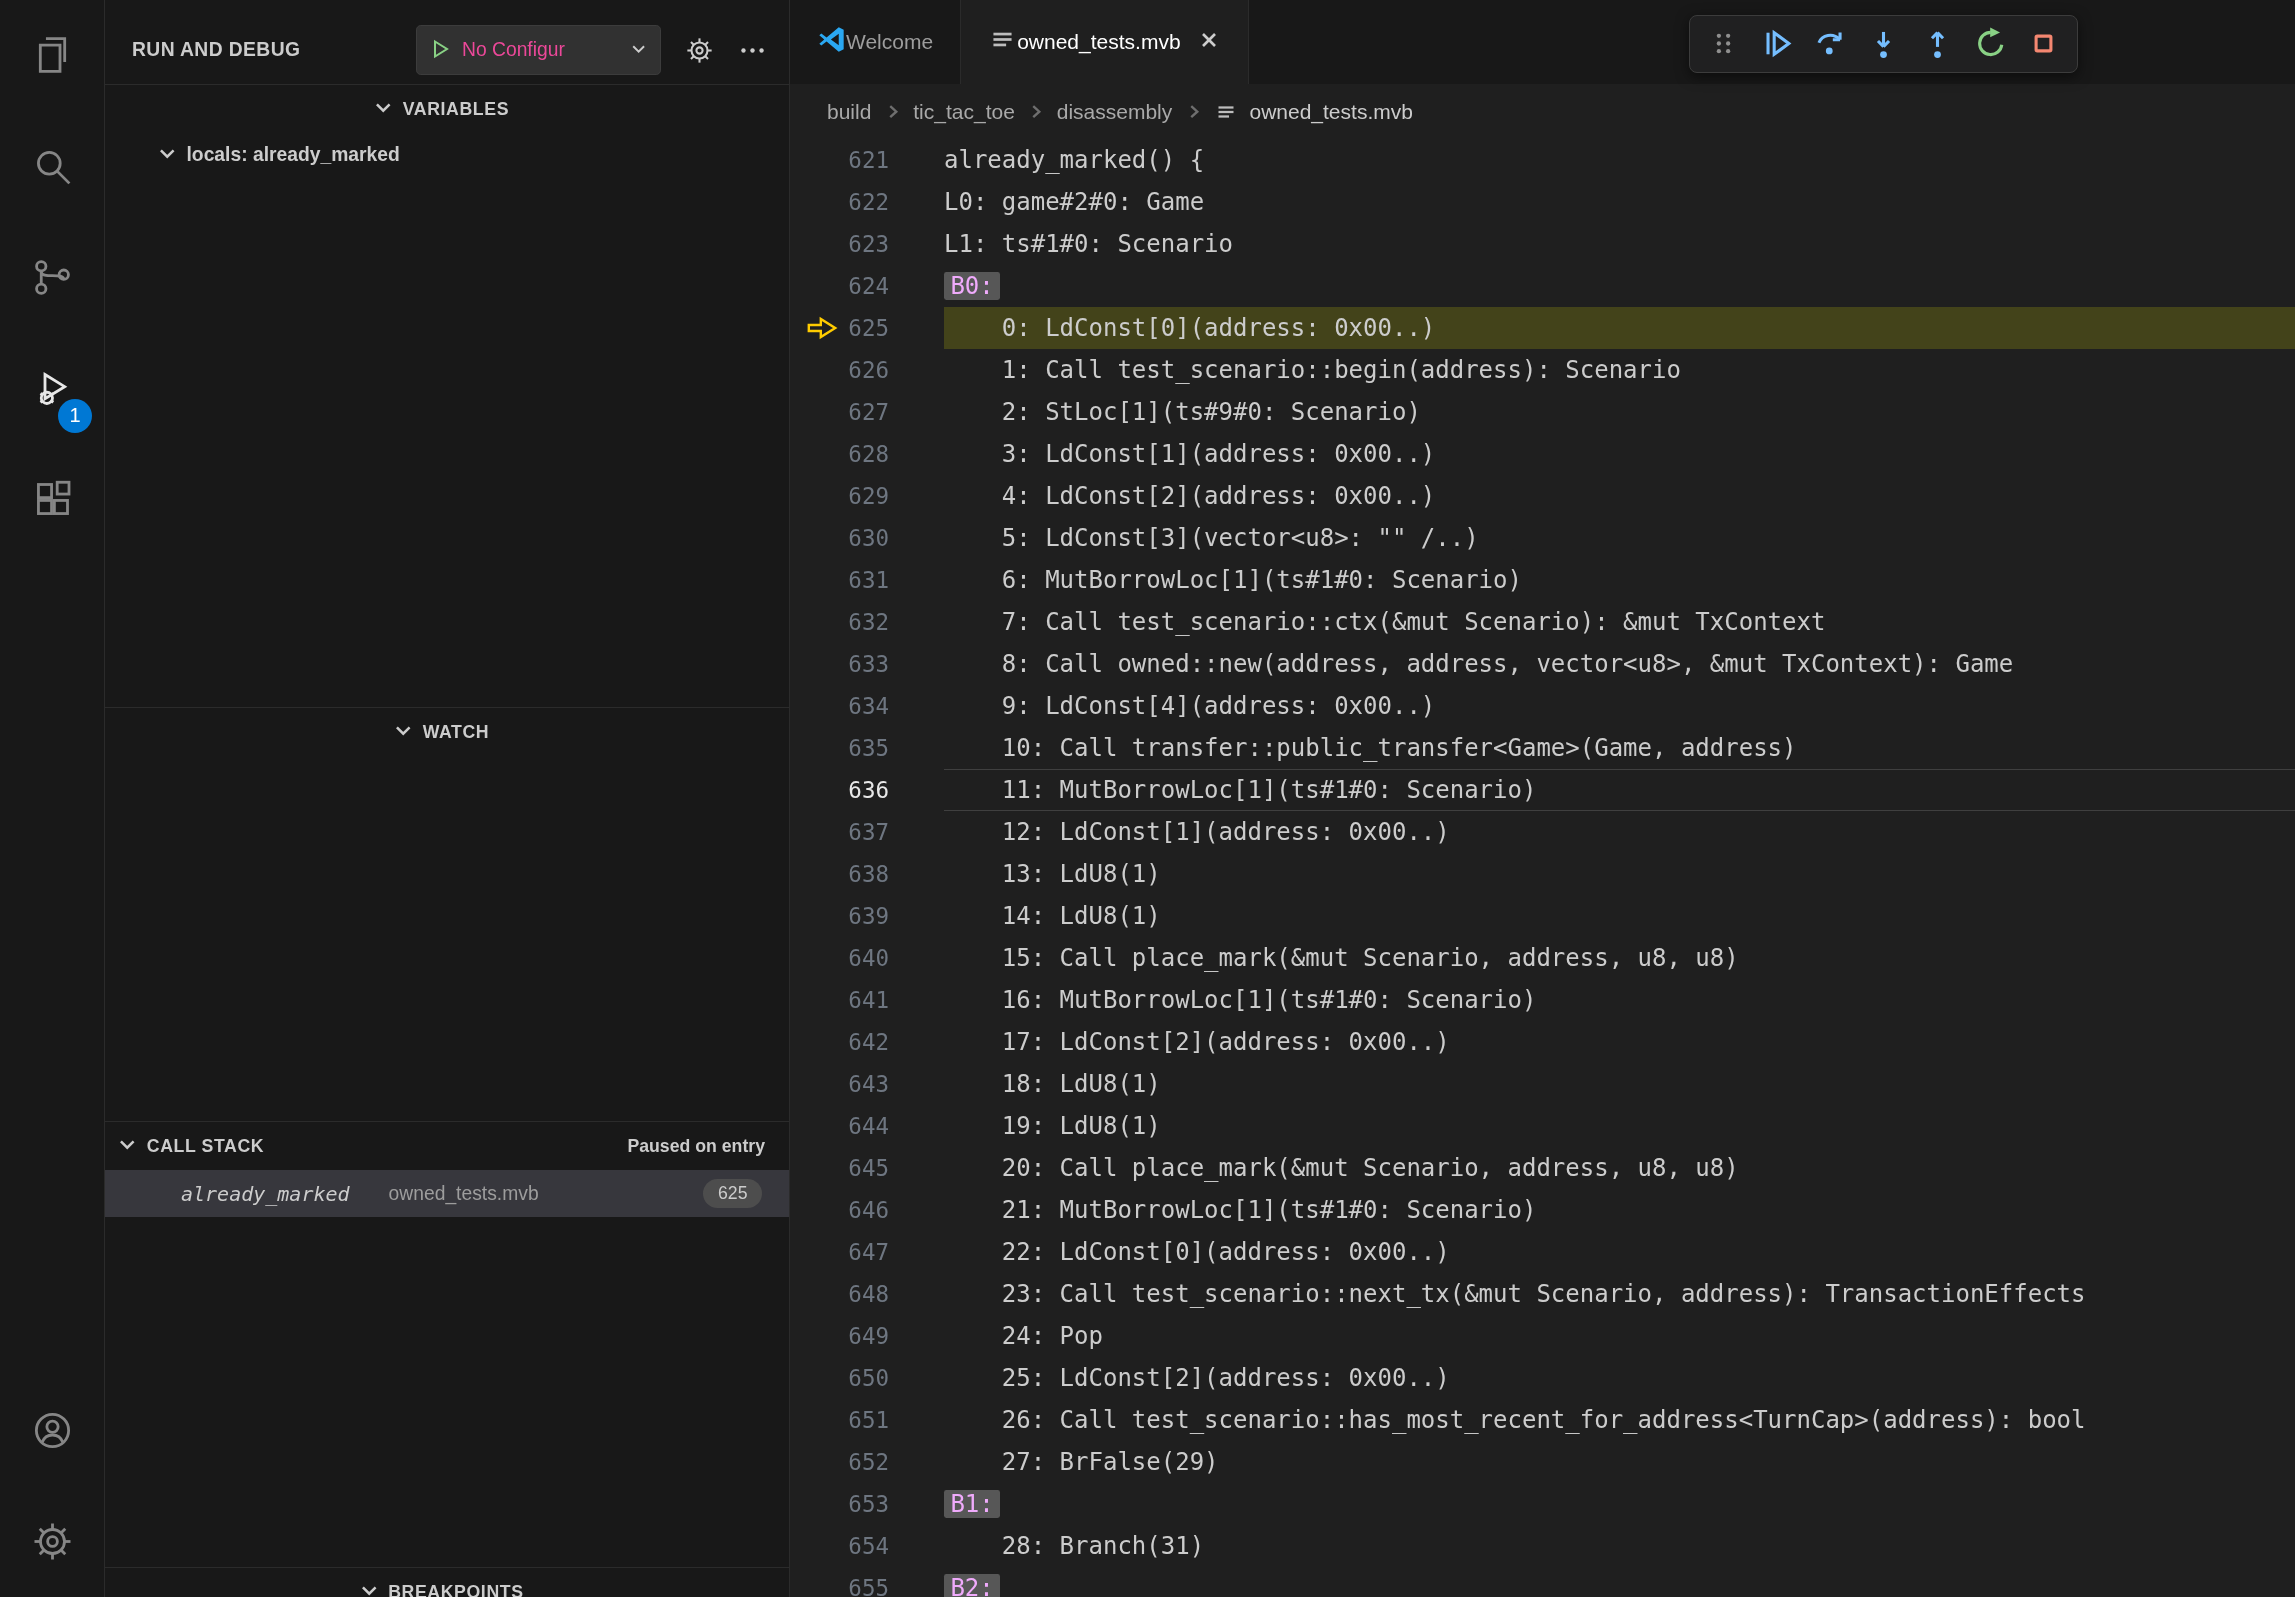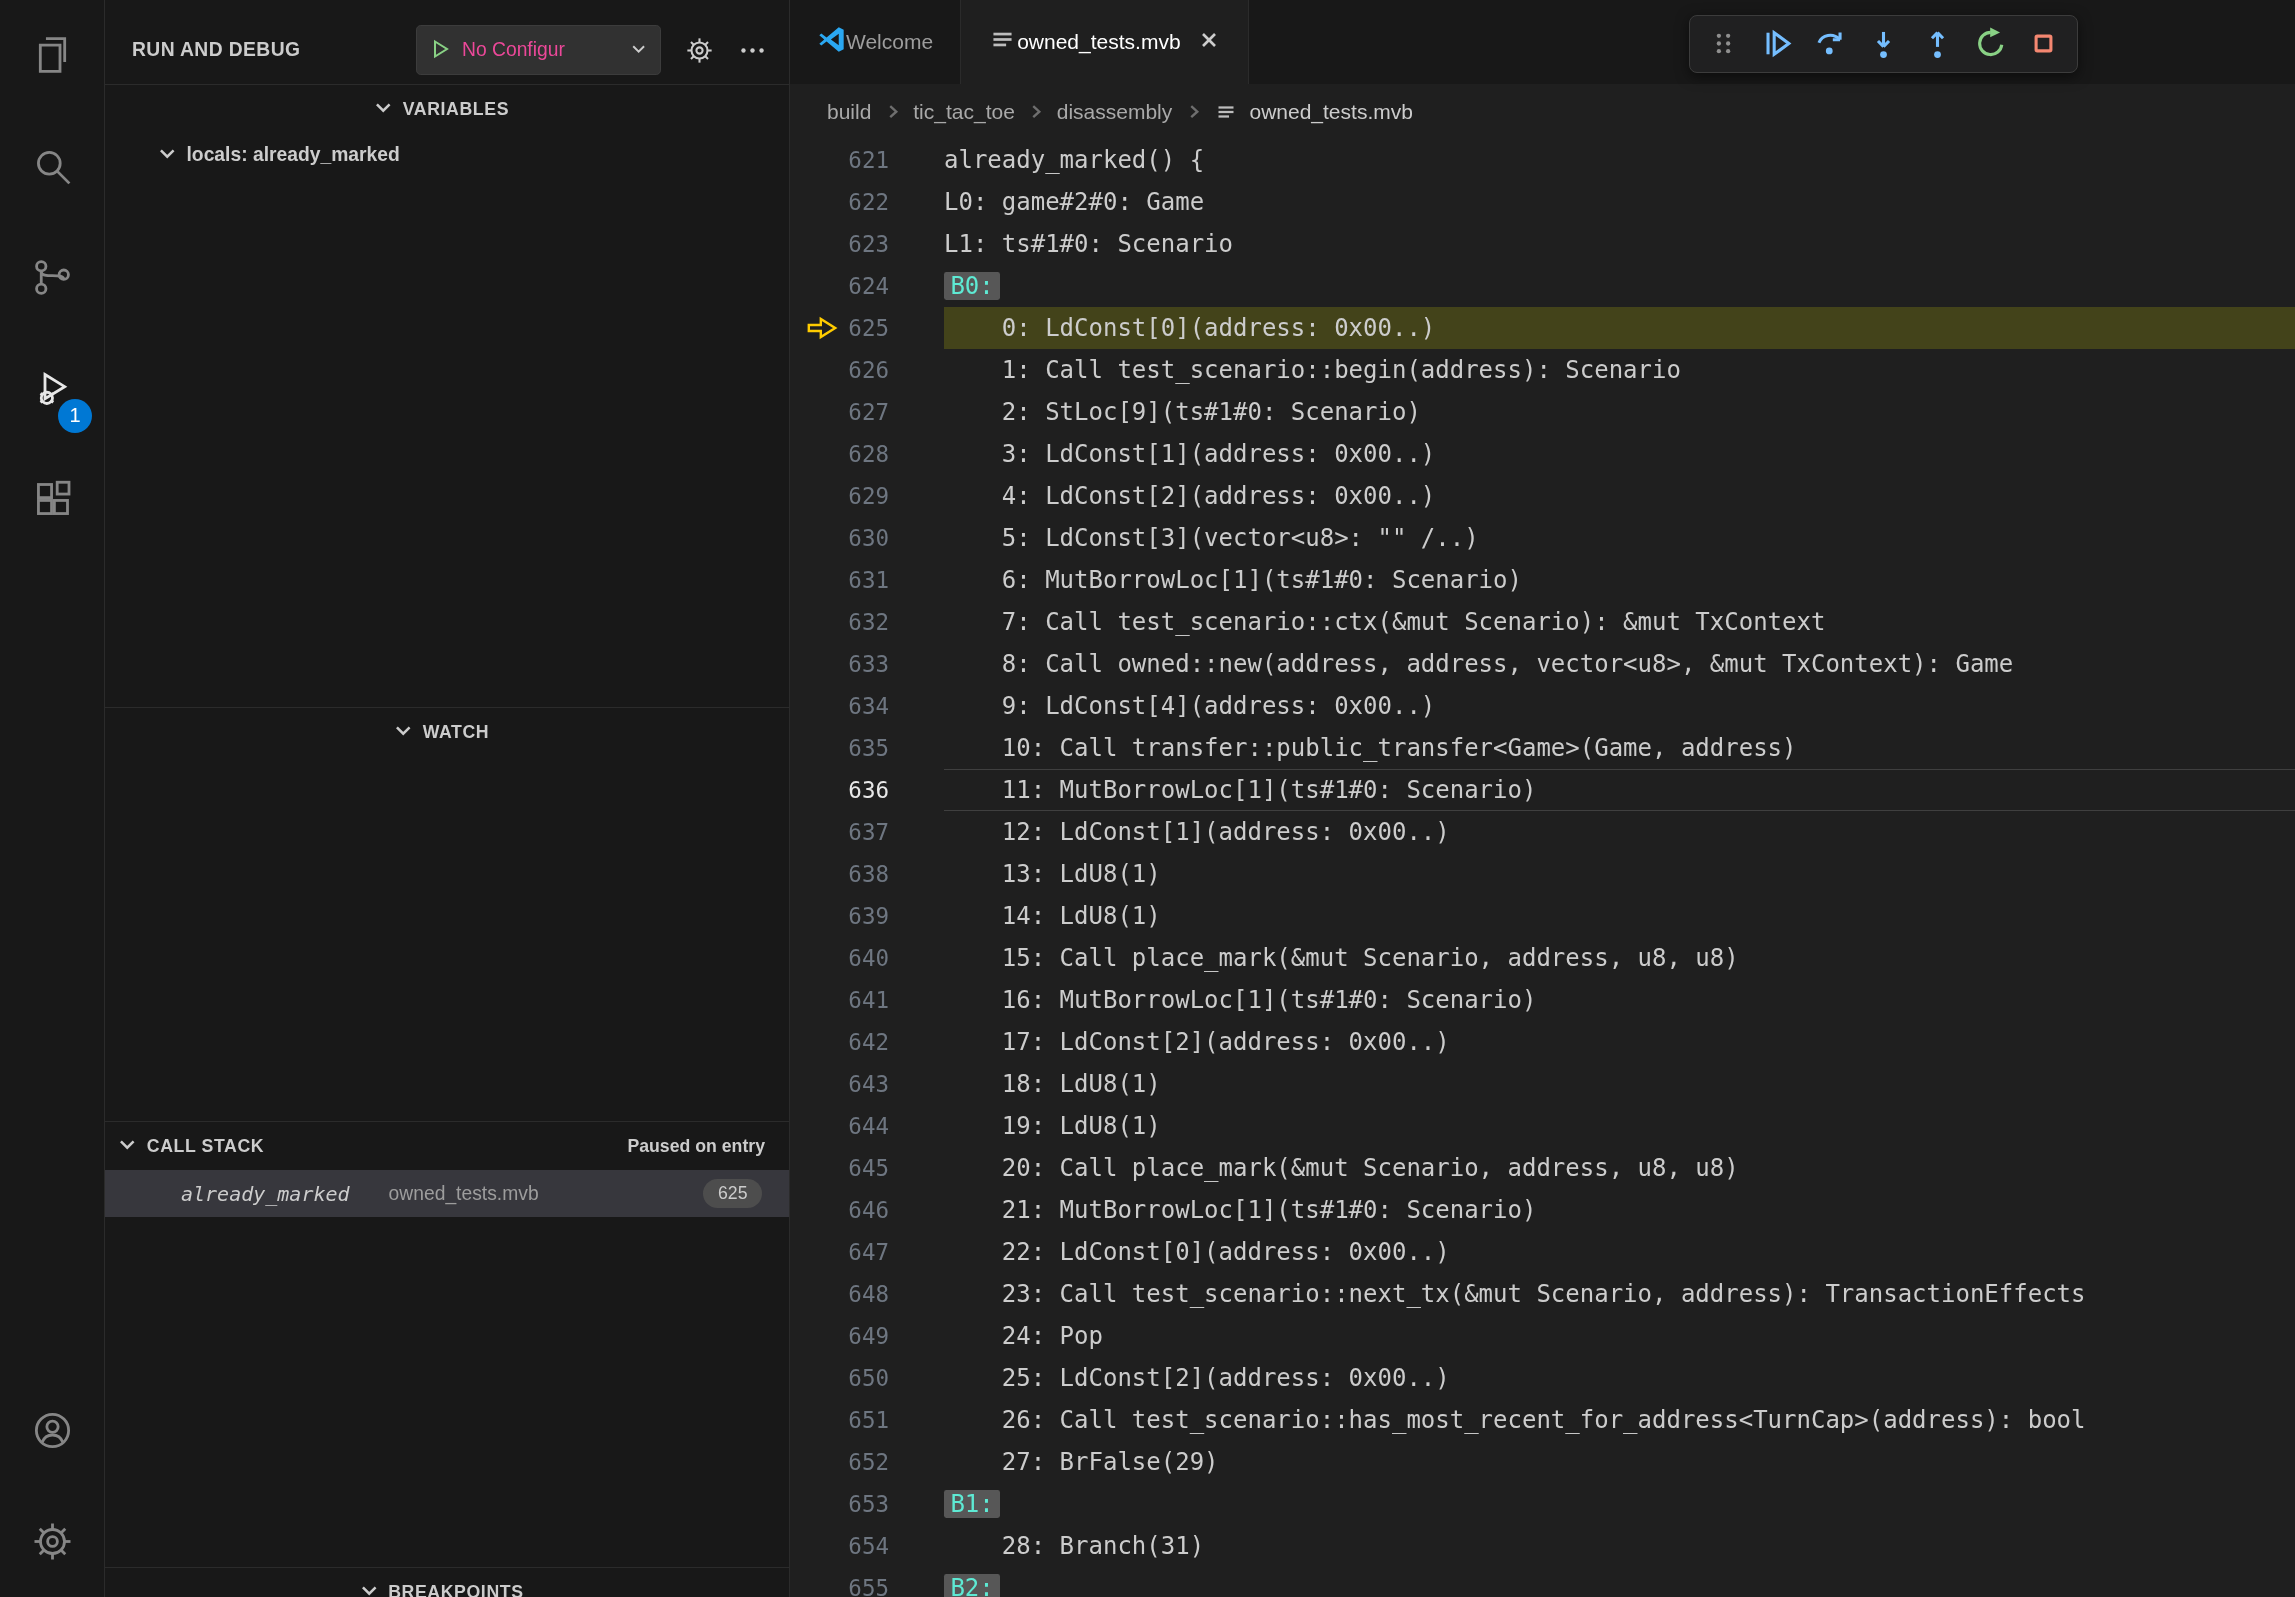--- a/index.html
+++ b/index.html
@@ -91,21 +91,21 @@
             display:flex; align-items:center; }
   .ln { width:100%; text-align:right; padding-right:55px; font-size:22.5px; color:#6e7681; }
   .frame-arrow { position:absolute; left:14.5px; top:50%; transform:translateY(-50%);
                  width:34px; height:24px; }
   .txt { flex:1; white-space:pre; line-height:42px; }
   .line.debug { background:linear-gradient(to right, transparent 154px, rgba(255,255,0,.16) 154px); }
   .line.cursor::after { content:''; position:absolute; left:154px; right:0; top:0; bottom:0;
                         border-top:1.6px solid #3f3f3f; border-bottom:1.6px solid #3f3f3f;
                         pointer-events:none; }
   .line.cursor .ln { color:#e8e8e8; }
-  .chip { background:#575757; color:#5eead4; padding:0 6.4px; border-radius:2.4px; }
+  .chip { background:#575757; color:#f0abfc; padding:0 6.4px; border-radius:2.4px; }
 </style>
 </head>
 <body>
 
 <div class="app">
 
   <aside class="activity-bar">
     <div class="ab-group">
       <button class="ab-icon">
         <svg viewBox="0 0 24 24">
@@ -428,21 +428,21 @@
         <div class="line">
           <div class="gutter">
             <span class="ln">626</span>
           </div>
           <div class="txt">    1: Call test_scenario::begin(address): Scenario</div>
         </div>
         <div class="line">
           <div class="gutter">
             <span class="ln">627</span>
           </div>
-          <div class="txt">    2: StLoc[9](ts#1#0: Scenario)</div>
+          <div class="txt">    2: StLoc[1](ts#9#0: Scenario)</div>
         </div>
         <div class="line">
           <div class="gutter">
             <span class="ln">628</span>
           </div>
           <div class="txt">    3: LdConst[1](address: 0x00..)</div>
         </div>
         <div class="line">
           <div class="gutter">
             <span class="ln">629</span>

